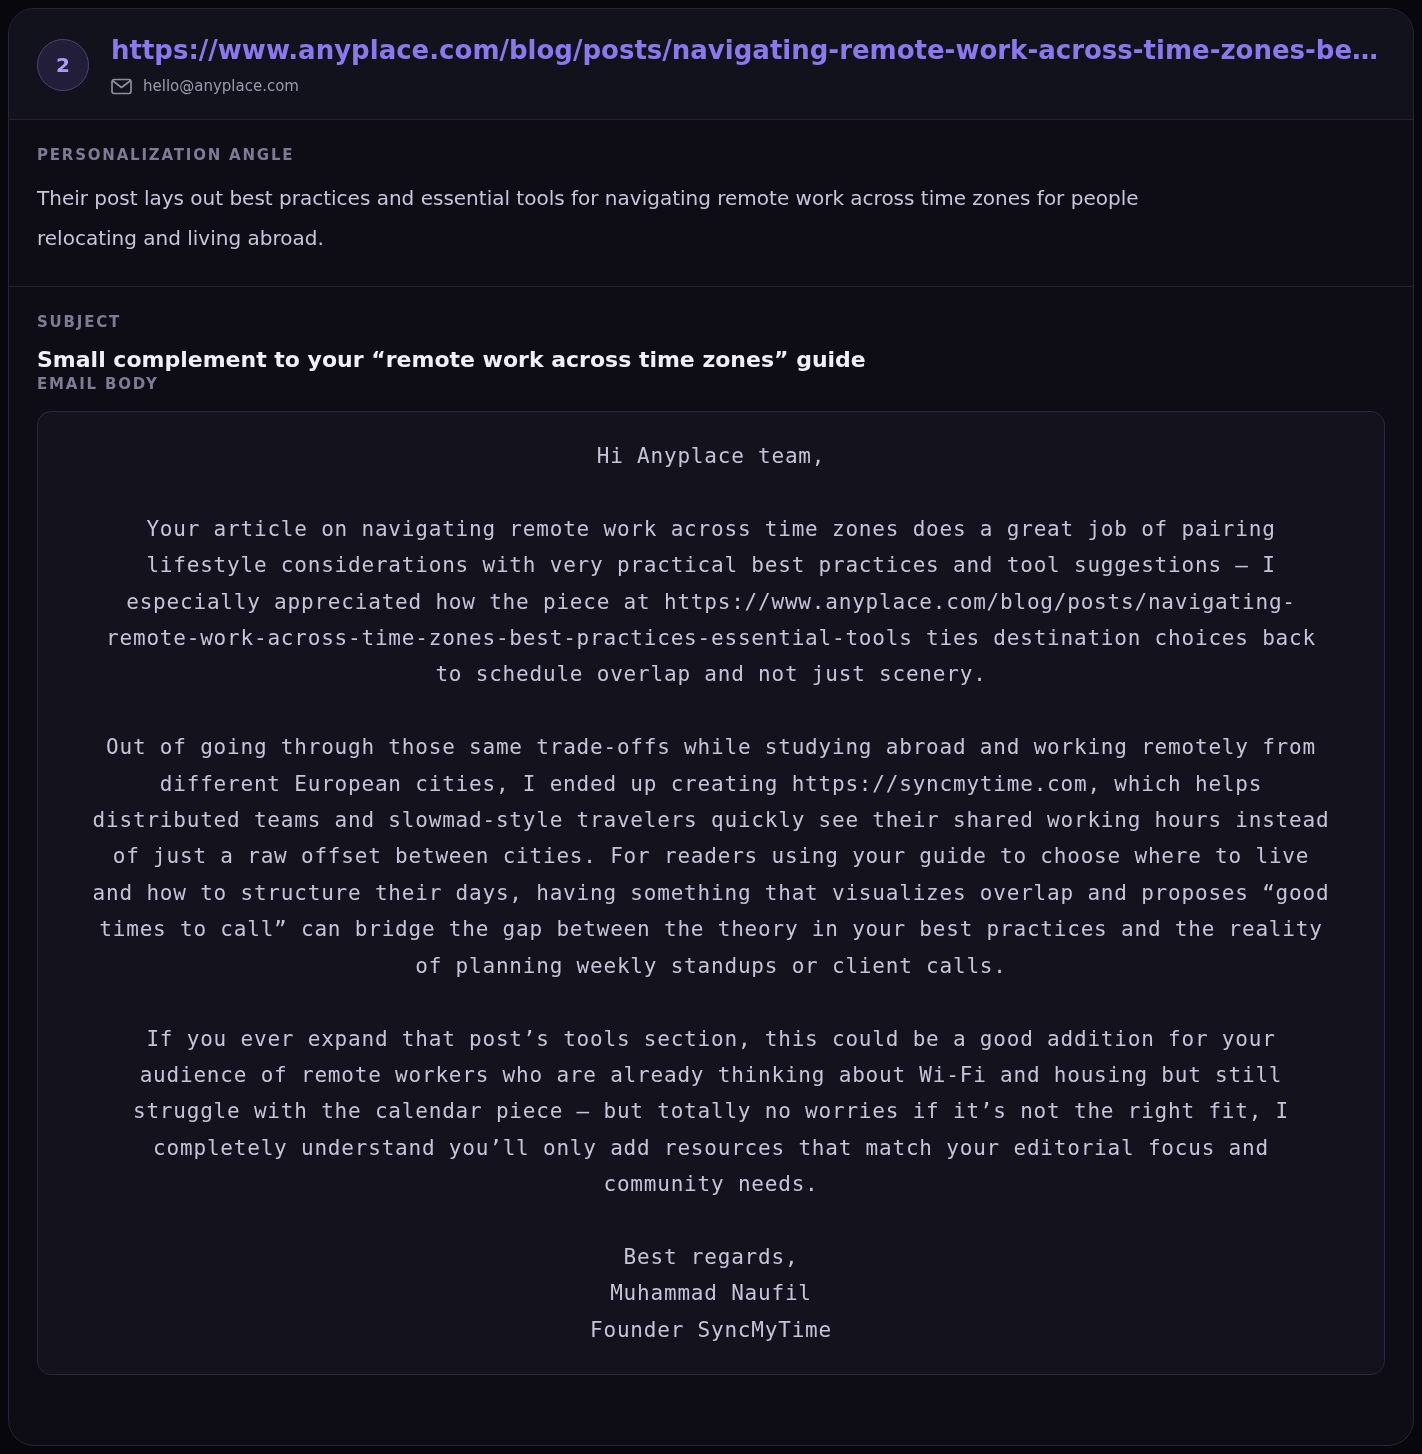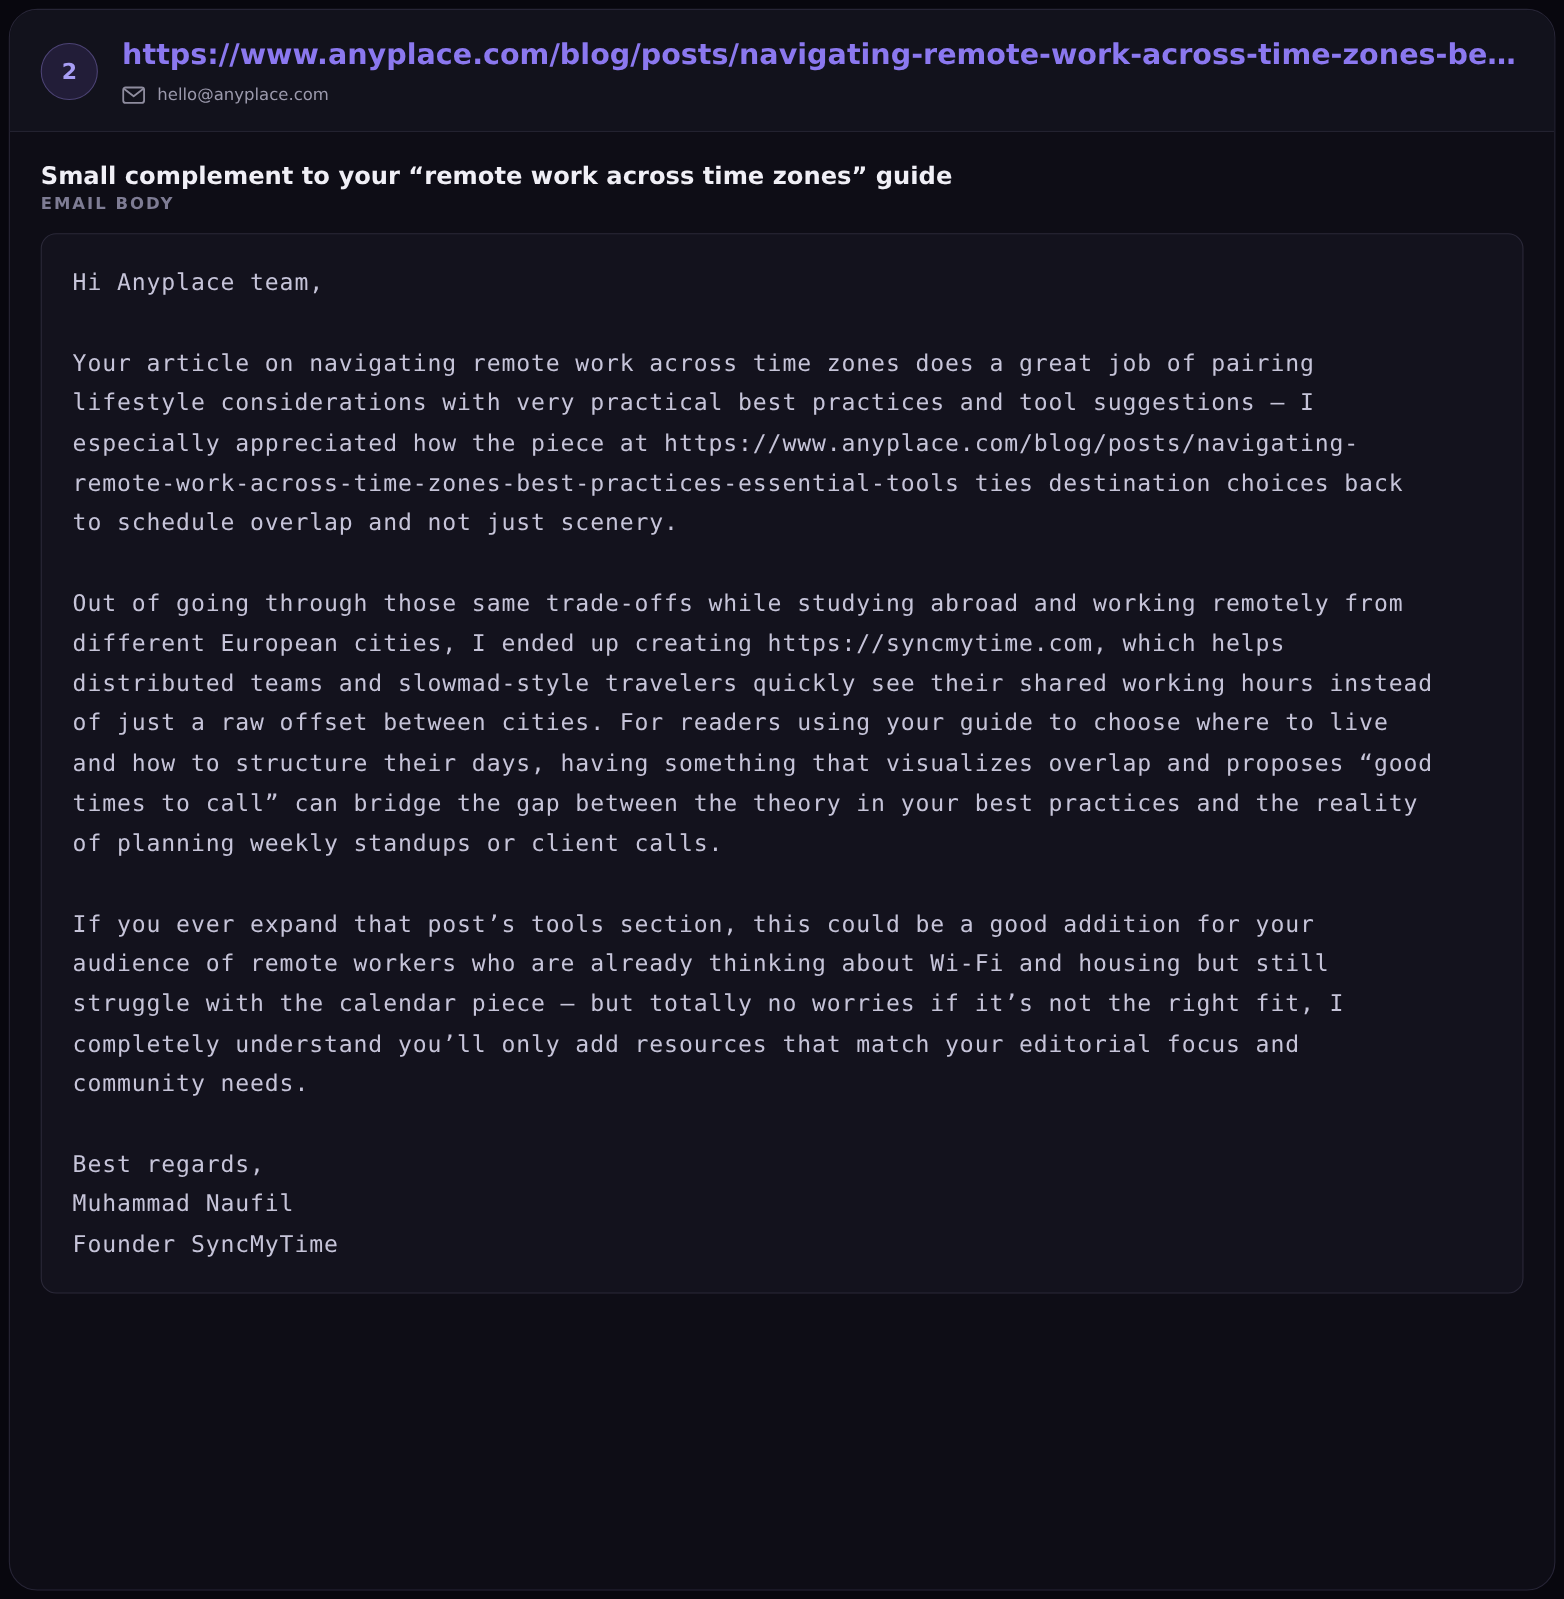--- a/index.html
+++ b/index.html
@@ -98,20 +98,21 @@
     font-weight: 700;
     line-height: 30px;
   }
   .email-body-label { margin-bottom: 18px; }
   .email-box {
     background: #13121d;
     border: 1px solid #2b2939;
     border-radius: 14px;
     padding: 26px 28px;
     box-sizing: border-box;
+    text-align: center;
   }
   .email-box pre {
     margin: 0;
     font-family: "DejaVu Sans Mono", "Liberation Mono", monospace;
     font-size: 21px;
     line-height: 36.4px;
     letter-spacing: 0.8px;
     color: #c6c4d9;
     white-space: pre-wrap;
     word-break: break-word;
@@ -132,22 +133,28 @@
           <svg width="21" height="17" viewBox="0 0 21 17" fill="none">
             <rect x="1" y="1.5" width="19" height="14" rx="2.2" stroke="#8e8c9e" stroke-width="1.7"></rect>
             <path d="M2 3 L10.5 9.5 L19 3" stroke="#8e8c9e" stroke-width="1.7" fill="none" stroke-linecap="round" stroke-linejoin="round"></path>
           </svg>
         </span>
         <span>hello@anyplace.com</span>
       </div>
     </div>
   </div>
 
+  <div class="section personalization">
+    <div class="label">PERSONALIZATION ANGLE</div>
+    <div class="ptext">Their post lays out best practices and essential tools for navigating remote work across time zones for people
+relocating and living abroad.</div>
+  </div>
 
   <div class="section bottom-section">
+    <div class="label">SUBJECT</div>
     <div class="subject-text">Small complement to your “remote work across time zones” guide</div>
 
     <div class="label email-body-label">EMAIL BODY</div>
     <div class="email-box">
       <pre>Hi Anyplace team,
 
 Your article on navigating remote work across time zones does a great job of pairing
 lifestyle considerations with very practical best practices and tool suggestions — I
 especially appreciated how the piece at https://www.anyplace.com/blog/posts/navigating-
 remote-work-across-time-zones-best-practices-essential-tools ties destination choices back

